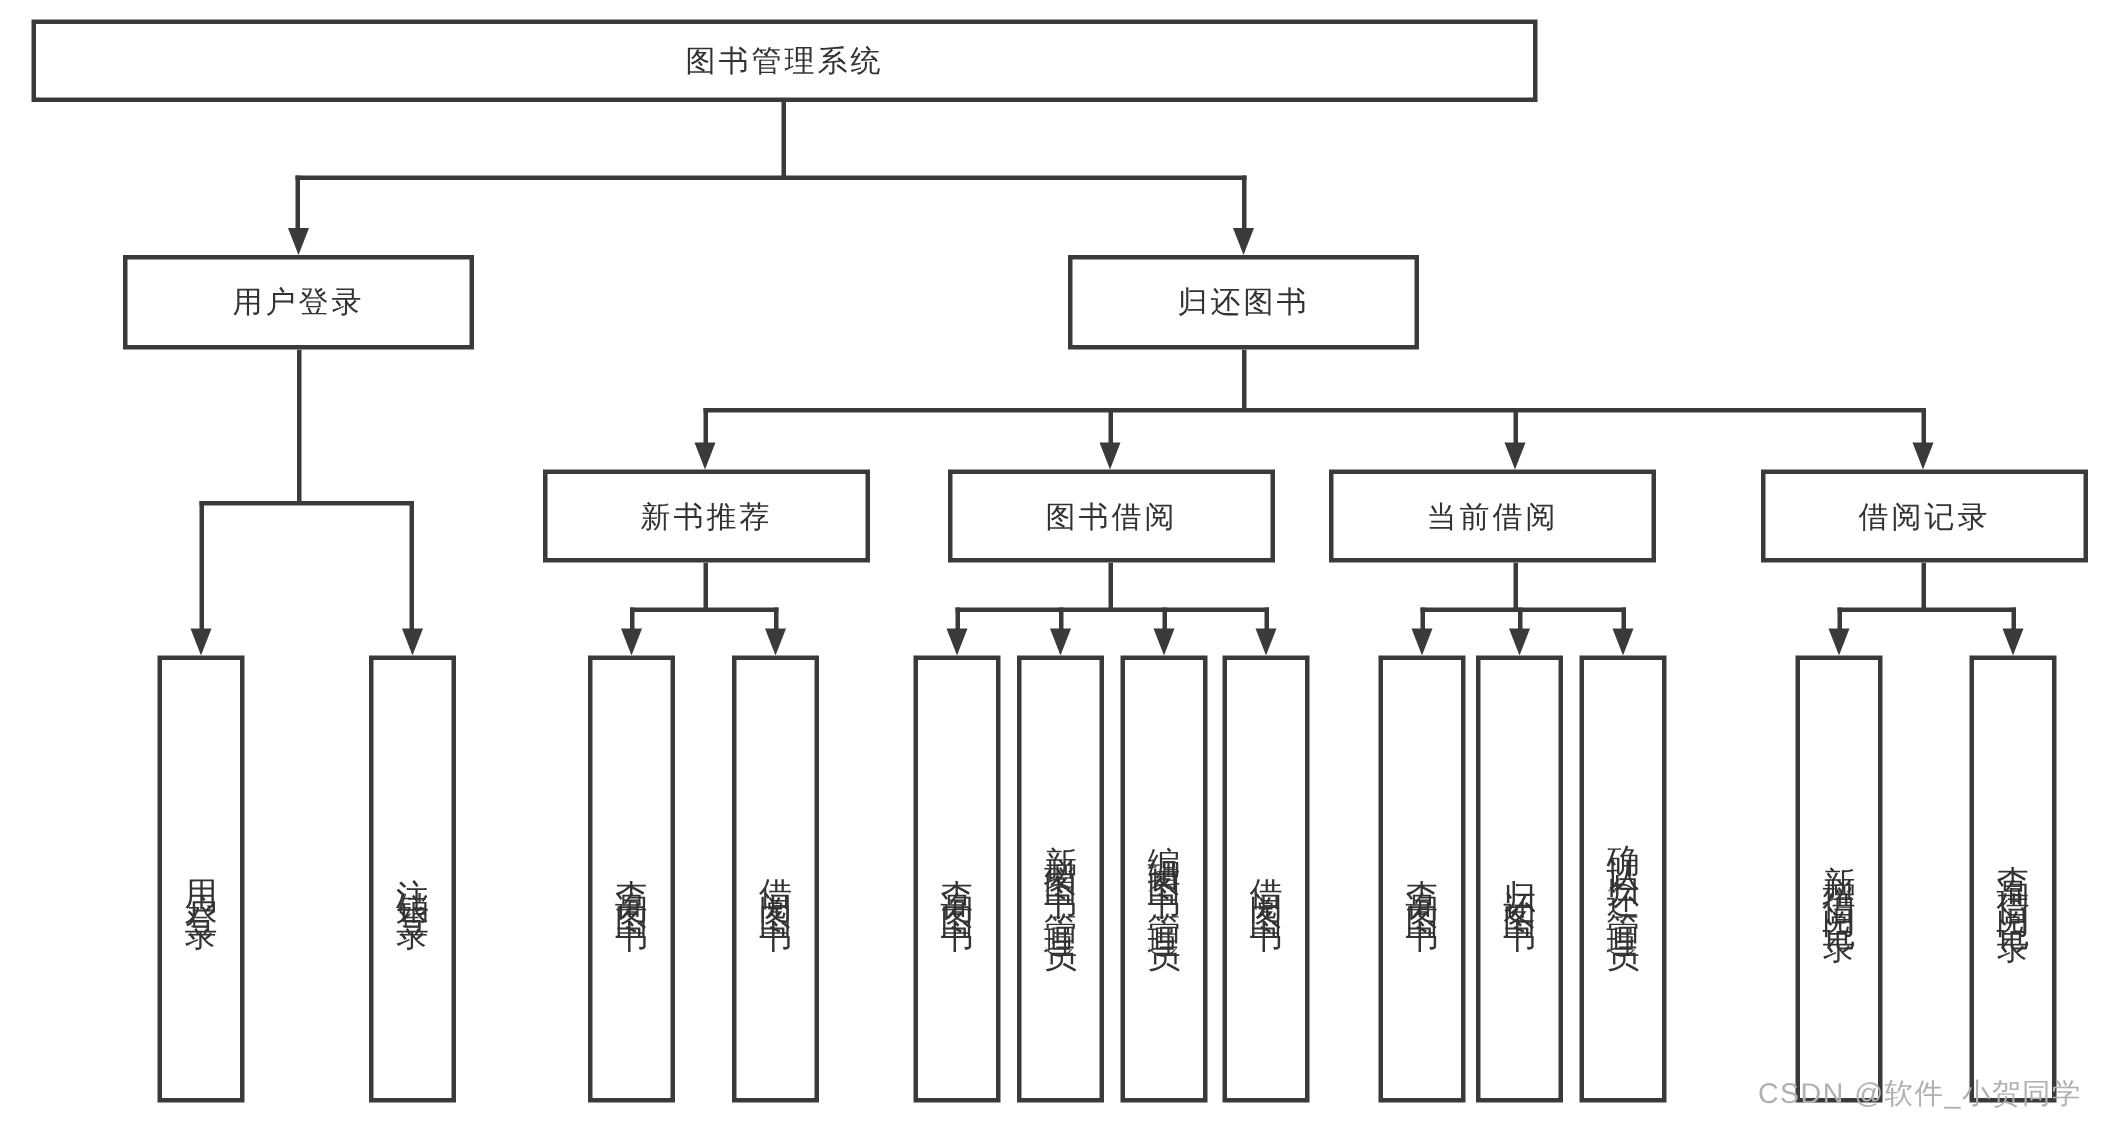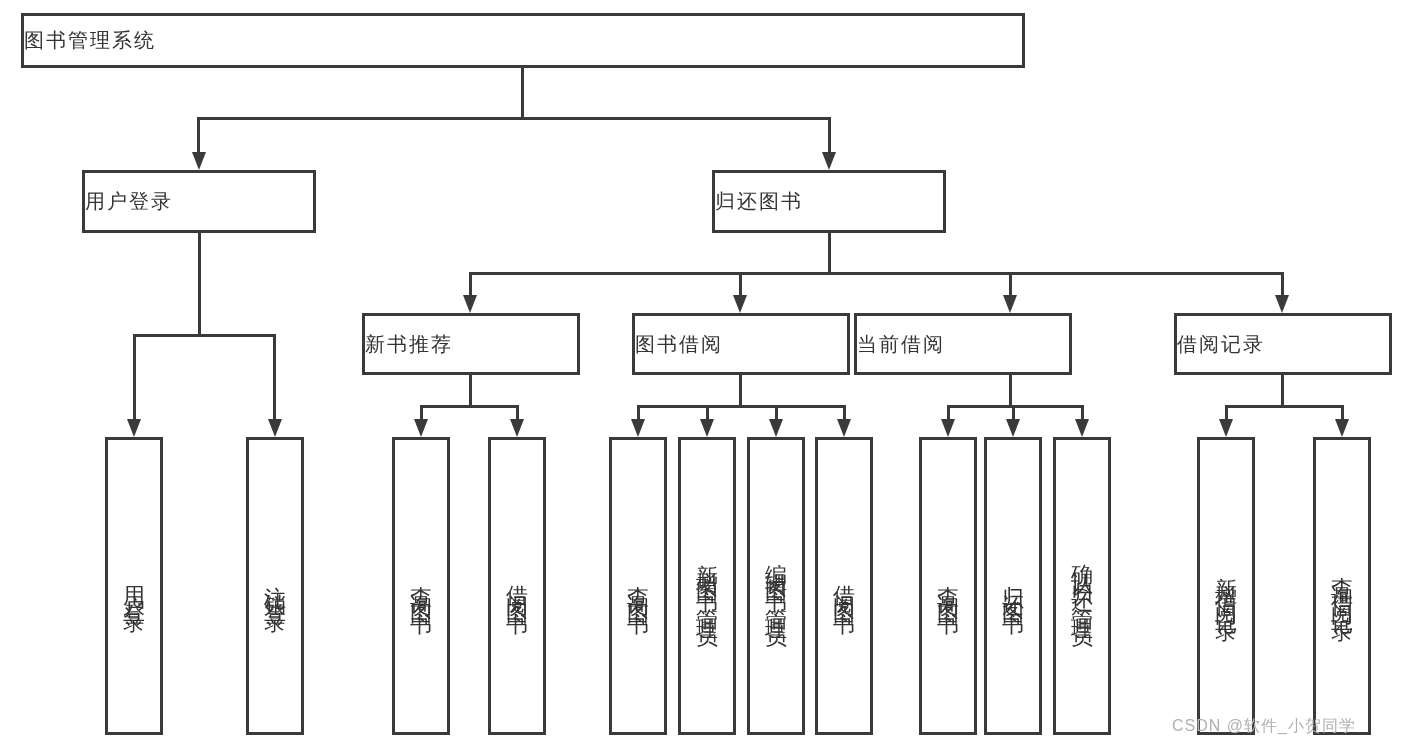--- a/index.html
+++ b/index.html
@@ -15,21 +15,21 @@
     position:relative;
     width:1405px;height:747px;
     background:var(--bg);
     overflow:hidden;
   }
   
   .hbox{
     position:absolute;
     border:3px solid var(--line);
     background:#fff;
-    display:flex;align-items:center;
+    display:flex;align-items:center;justify-content:center;
     color:var(--text);
     font-size:20px;
     letter-spacing:2px;
     z-index:2;
   }
   .vbox{
     position:absolute;
     top:437px;width:58px;height:298px;
     border:3px solid var(--line);
     background:#fff;
@@ -51,21 +51,21 @@
   .arrow{
     position:absolute;width:0;height:0;
     border-left:7px solid transparent;
     border-right:7px solid transparent;
     border-top:18px solid var(--line);
     z-index:1;
   }
   .watermark{
     position:absolute;
     left:1172px;top:716px;
-    font-size:16px;
+    font-size:19px;
     color:var(--watermark);
     letter-spacing:1px;
     z-index:5;
     white-space:nowrap;
   }
 </style>
 </head>
 <body>
 
 <div class="stage">
@@ -80,21 +80,21 @@
   <div class="hbox" style="left:712px;top:170px;width:234px;height:63px">
     <span>归还图书</span>
   </div>
 
   <div class="hbox" style="left:632px;top:313px;width:218px;height:62px">
     <span>图书借阅</span>
   </div>
   <div class="hbox" style="left:362px;top:313px;width:218px;height:62px">
     <span>新书推荐</span>
   </div>
-  <div class="hbox" style="left:854px;top:313px;width:218px;height:62px">
+  <div class="hbox" style="left:886px;top:313px;width:218px;height:62px">
     <span>当前借阅</span>
   </div>
   <div class="hbox" style="left:1174px;top:313px;width:218px;height:62px">
     <span>借阅记录</span>
   </div>
 
   <div class="vbox" style="left:105px">
     <span class="vtext">用户登录</span>
   </div>
   <div class="vbox" style="left:246px">

